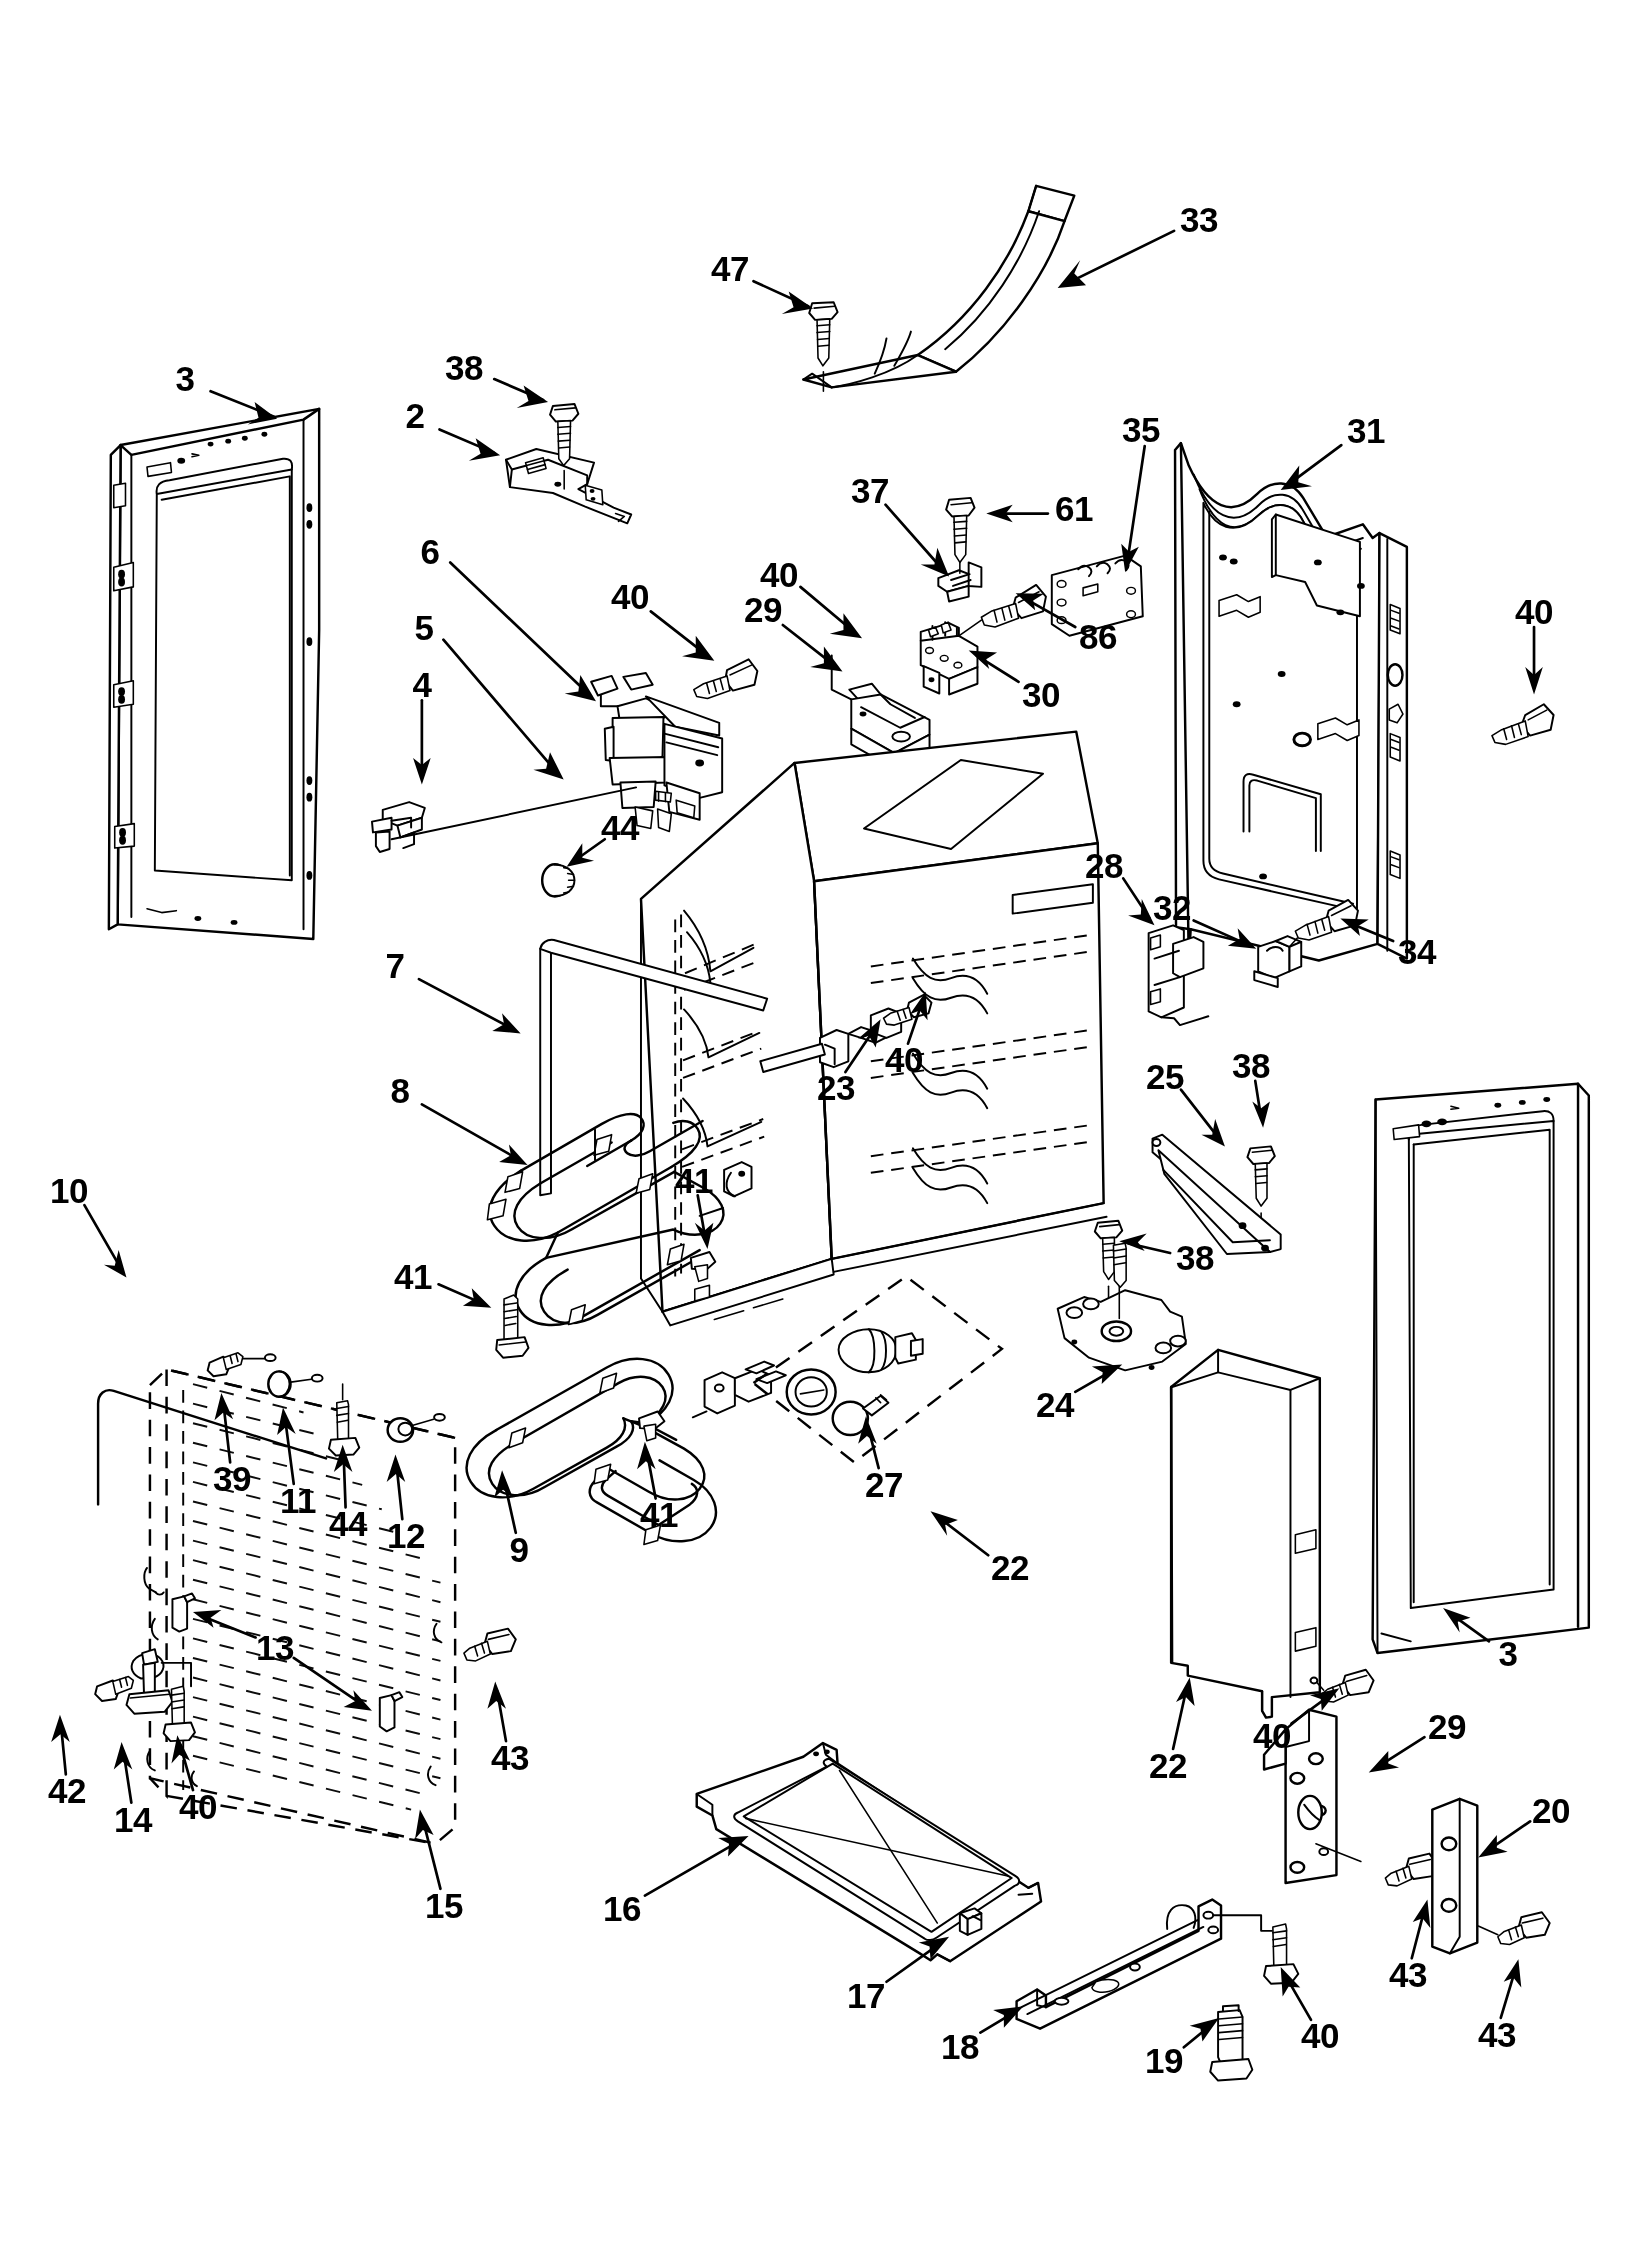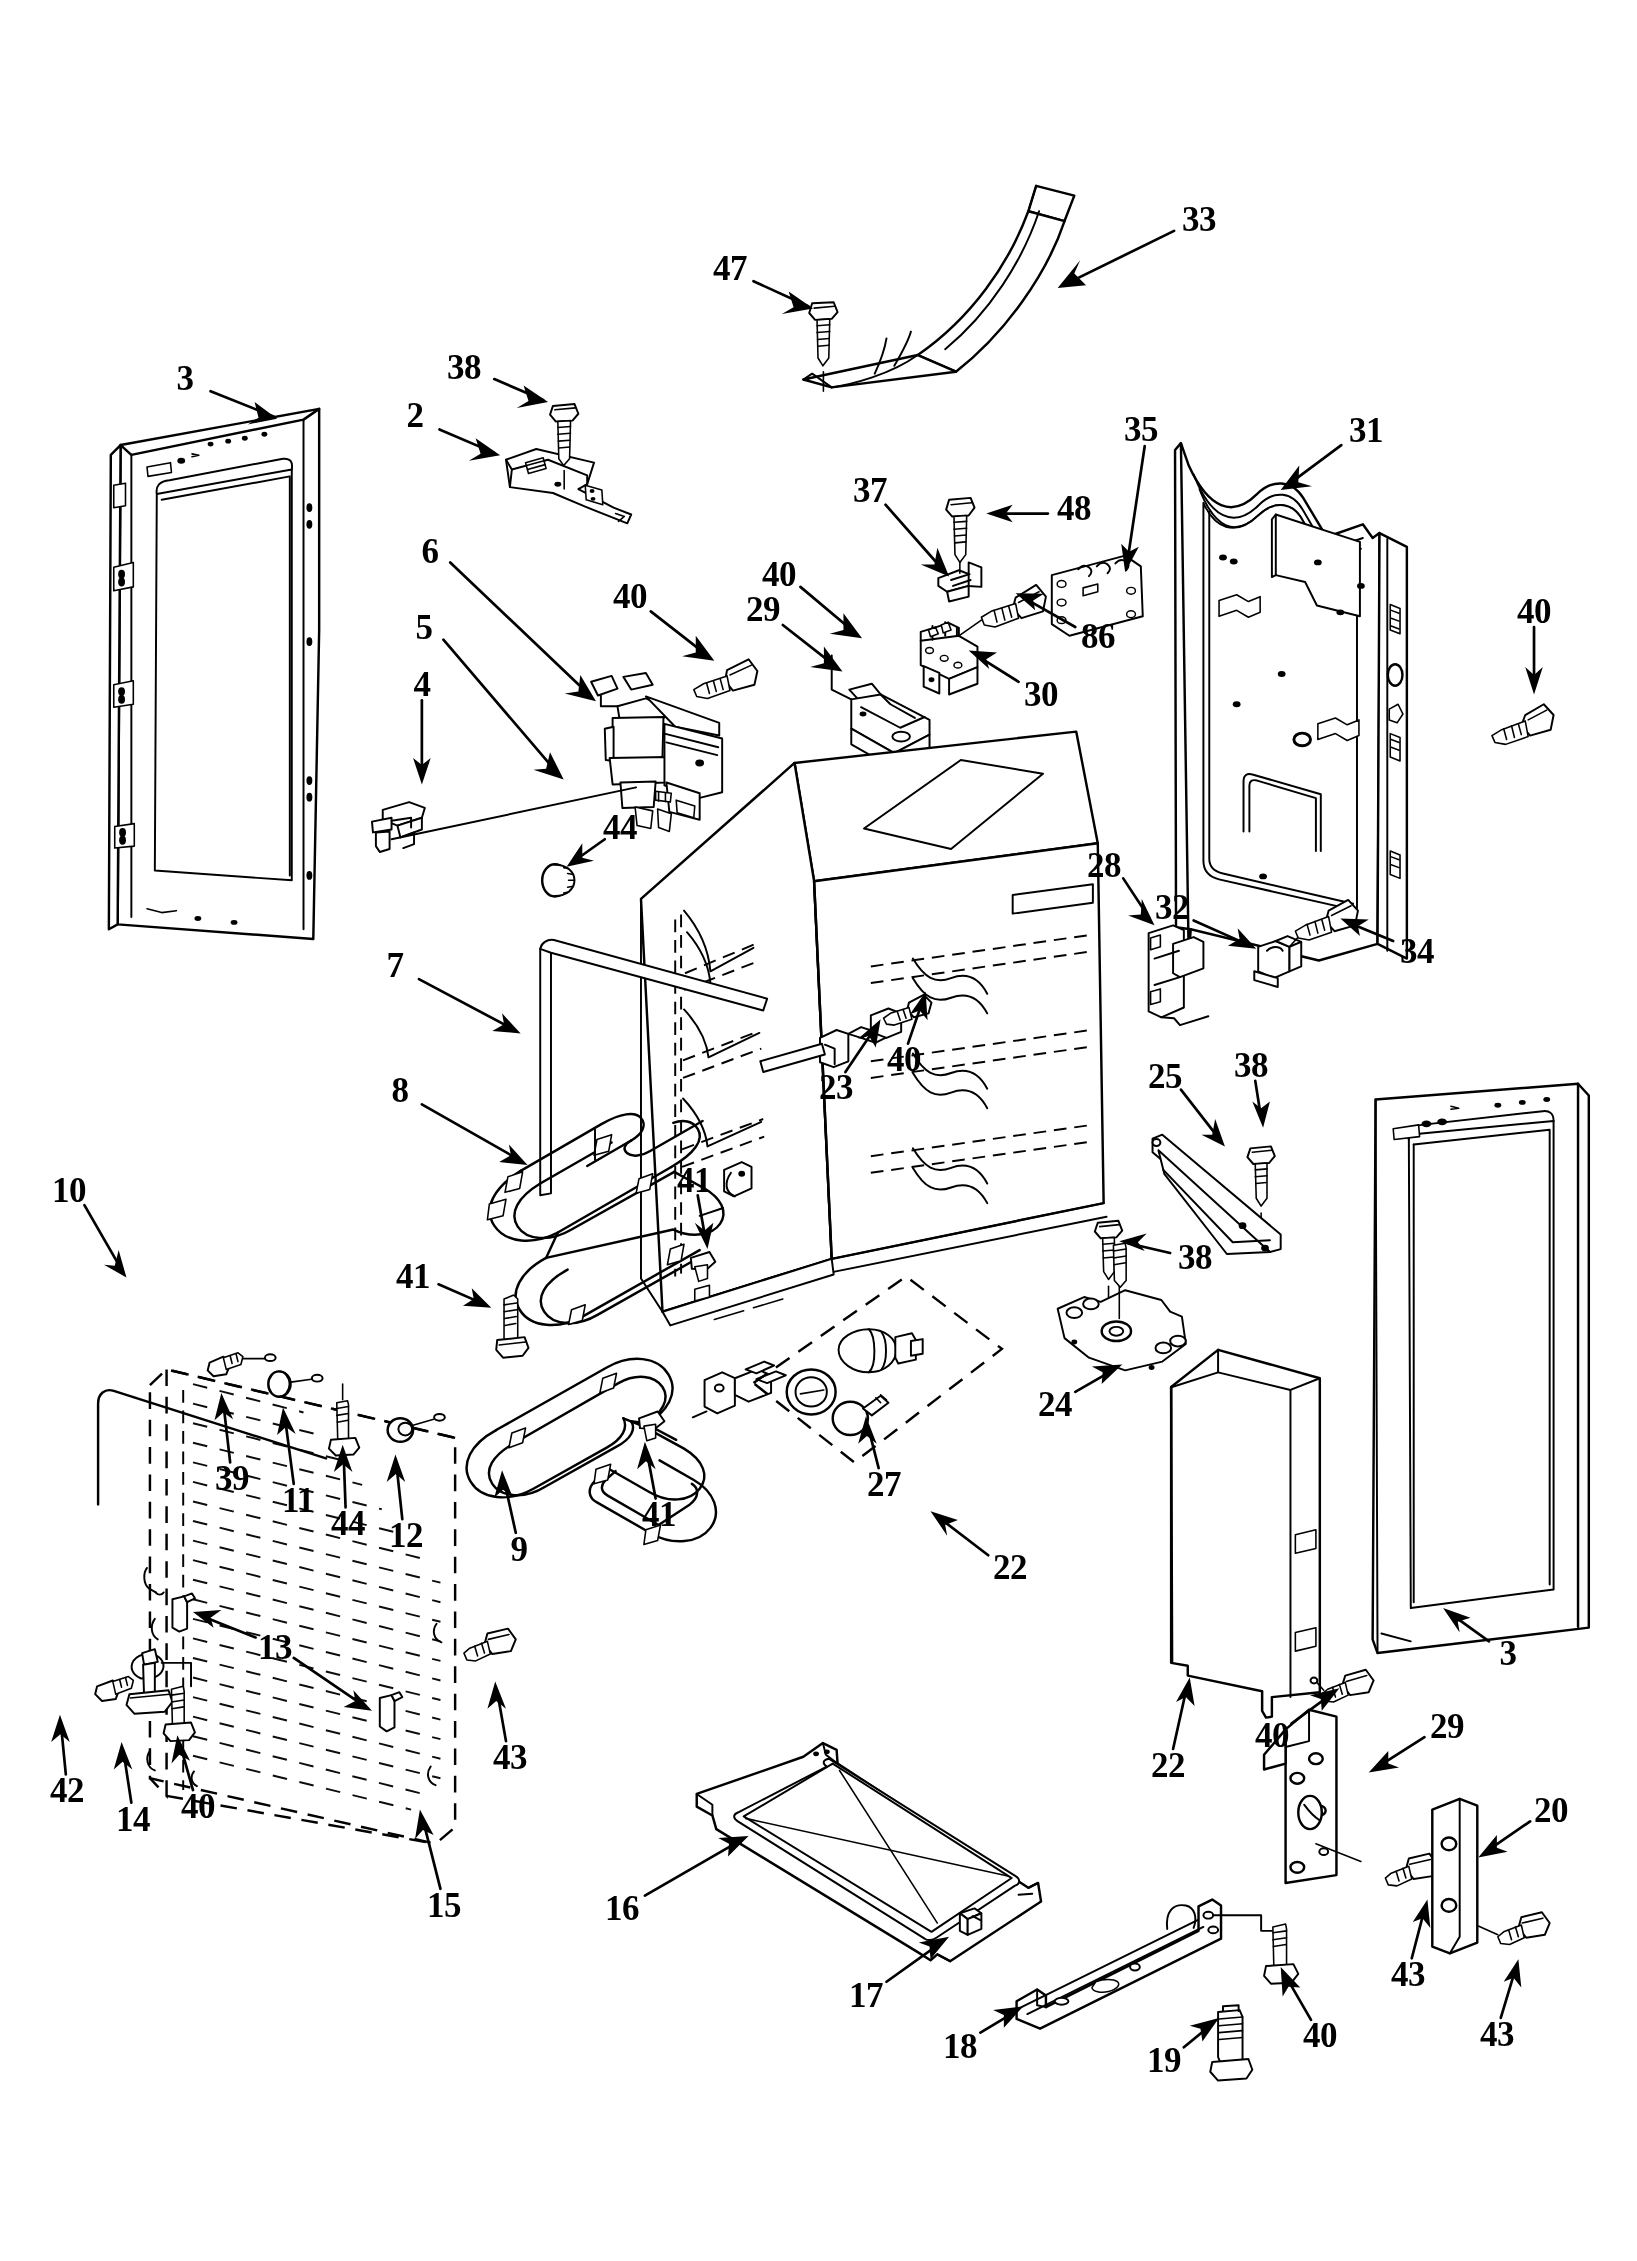--- a/index.html
+++ b/index.html
@@ -7,21 +7,21 @@
   body{font-family:"Liberation Sans",sans-serif;}
   #sheet{
     position:relative;
     width:1638px;height:2261px;
     background:#ffffff;
     overflow:hidden;
   }
   #art{position:absolute;left:0;top:0;width:1638px;height:2261px;}
   .callout{
     position:absolute;
-    font-family:Liberation Serif, serif;
+    font-family:Liberation Sans, sans-serif;
     font-size:35px;
     font-weight:700;
     color:#000000;
     line-height:1;
     letter-spacing:-0.5px;
     white-space:nowrap;
     transform:translate(-50%,-50%);
     user-select:none;
   }
   svg{display:block;}
@@ -948,21 +948,21 @@
   <div class="callout" style="left:415px;top:415px">2</div>
   <div class="callout" style="left:730px;top:268px">47</div>
   <div class="callout" style="left:1199px;top:219px">33</div>
   <div class="callout" style="left:430px;top:551px">6</div>
   <div class="callout" style="left:424px;top:627px">5</div>
   <div class="callout" style="left:422px;top:684px">4</div>
   <div class="callout" style="left:630px;top:596px">40</div>
   <div class="callout" style="left:779px;top:574px">40</div>
   <div class="callout" style="left:763px;top:609px">29</div>
   <div class="callout" style="left:870px;top:490px">37</div>
-  <div class="callout" style="left:1074px;top:508px">48</div>
+  <div class="callout" style="left:1074px;top:508px">61</div>
   <div class="callout" style="left:1141px;top:429px">35</div>
   <div class="callout" style="left:1366px;top:430px">31</div>
   <div class="callout" style="left:1098px;top:636px">86</div>
   <div class="callout" style="left:1041px;top:694px">30</div>
   <div class="callout" style="left:1534px;top:611px">40</div>
   <div class="callout" style="left:620px;top:827px">44</div>
   <div class="callout" style="left:1104px;top:865px">28</div>
   <div class="callout" style="left:1172px;top:907px">32</div>
   <div class="callout" style="left:1417px;top:951px">34</div>
   <div class="callout" style="left:395px;top:965px">7</div>

